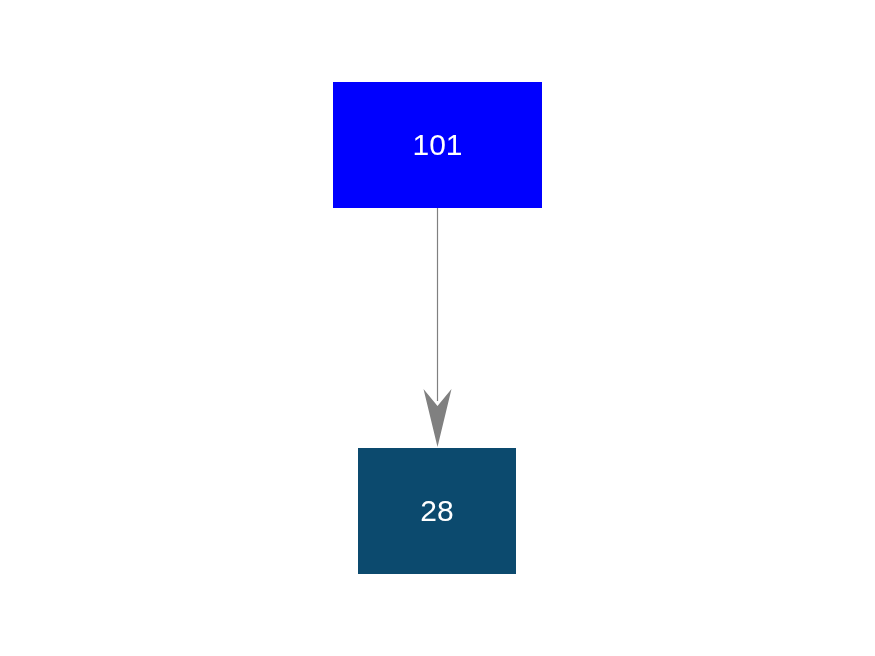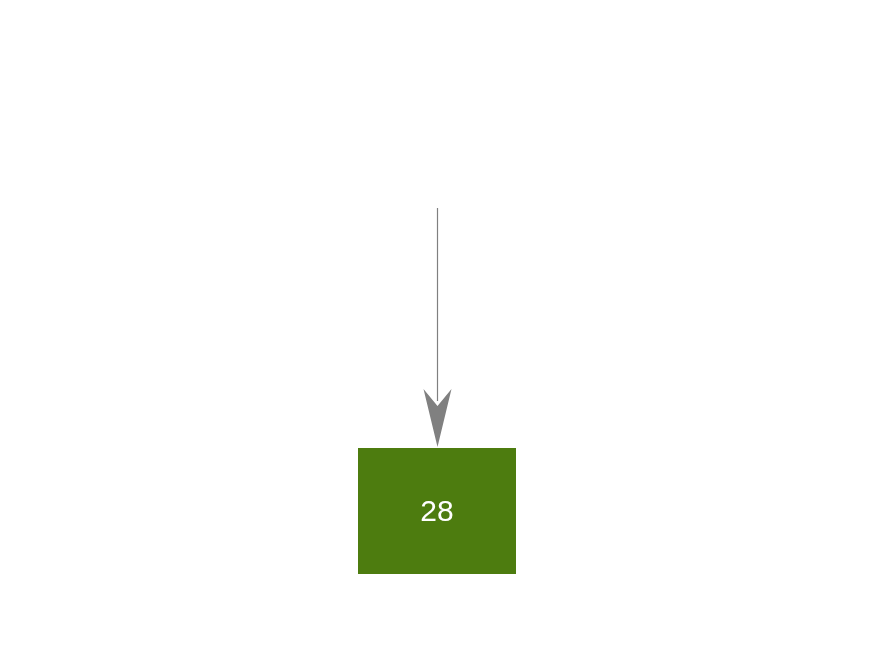--- a/index.html
+++ b/index.html
@@ -49,18 +49,21 @@
 </head>
 <body>
 
 <div class="canvas">
 
   <svg class="edge-layer" width="875" height="656" viewBox="0 0 875 656" xmlns="http://www.w3.org/2000/svg">
     <line x1="437.5" y1="208" x2="437.5" y2="401" stroke-width="1.2" stroke="#808080"></line>
     <polygon points="423.5,389 437.5,406 451.5,389 437.5,447" fill="#808080"></polygon>
   </svg>
 
+  <div class="node node-source" style="background-color: rgb(0, 0, 255);">
+    <span class="node-label" style="color: rgb(255, 255, 255);">101</span>
+  </div>
 
-  <div class="node node-target" style="background-color: #4d7c0f;">
+  <div class="node node-target" style="background-color: #0c4a6e;">
     <span class="node-label" style="color: rgb(255, 255, 255);">28</span>
   </div>
 
 </div>
 
 </body></html>

